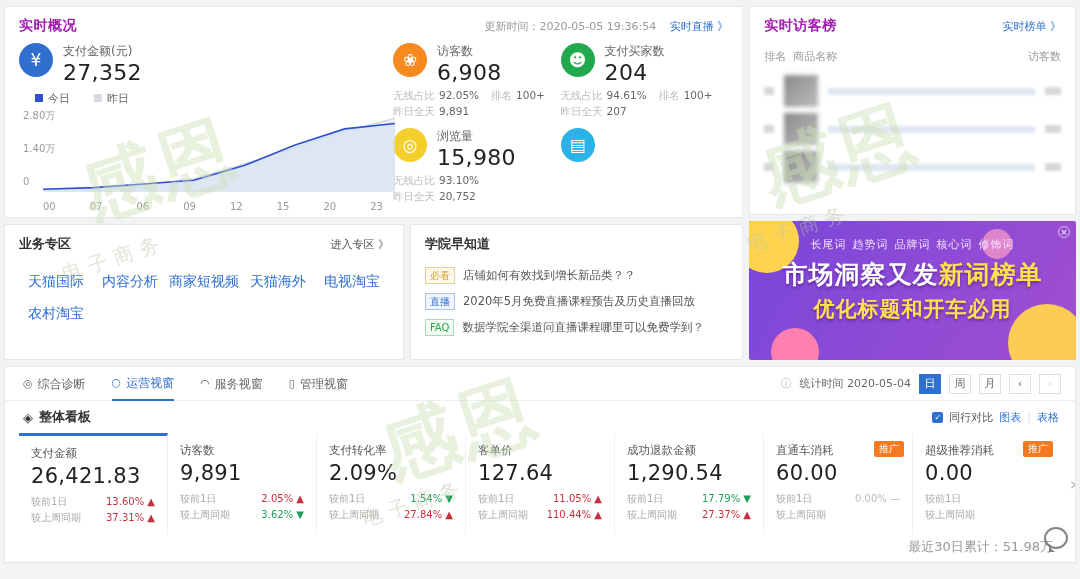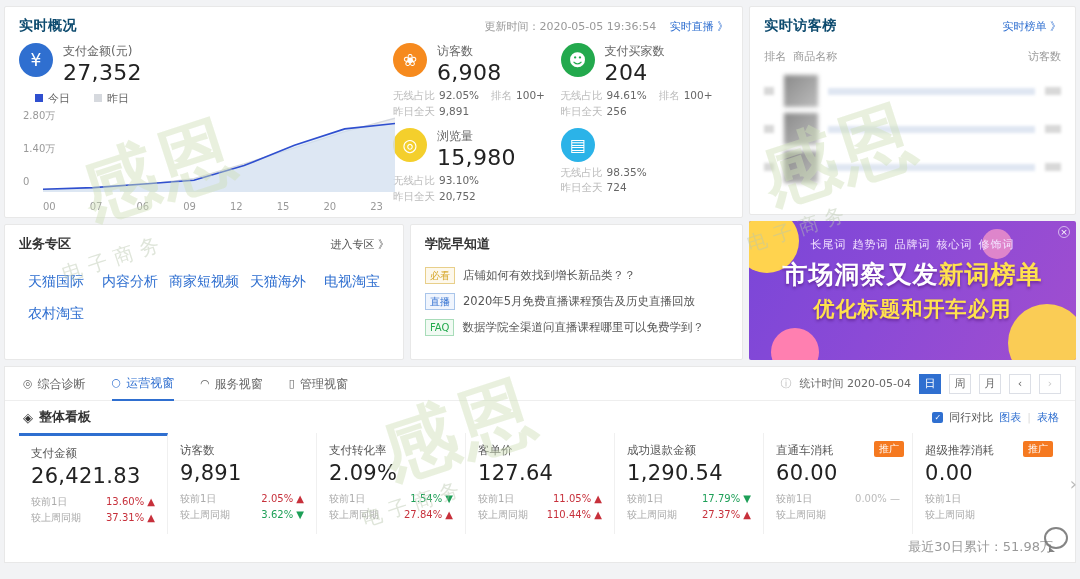--- a/index.html
+++ b/index.html
@@ -12,21 +12,21 @@
     font-size: 12px;
     color: #333;
   }
   .top-wrap { display: flex; gap: 6px; padding: 6px 4px 0 4px; height: 360px; }
   .card { background: #fff; border: 1px solid #e8e8e8; border-radius: 2px; position: relative; }
   .left-col { width: 742px; display: flex; flex-direction: column; gap: 6px; }
   .right-col { width: 328px; display: flex; flex-direction: column; gap: 6px; }
 
   
   .rt { height: 212px; padding: 10px 14px; position: relative; }
-  .rt-title { font-size: 14px; font-weight: bold; color: #0c4a6e; letter-spacing: .5px; }
+  .rt-title { font-size: 14px; font-weight: bold; color: #a21caf; letter-spacing: .5px; }
   .rt-head-right { position: absolute; right: 14px; top: 12px; font-size: 11px; color: #999; }
   .rt-head-right .live { color: #2f6fd0; margin-left: 10px; cursor: pointer; }
   .rt-body { display: flex; margin-top: 8px; }
   .rt-left { width: 370px; }
   .rt-right { flex: 1; display: flex; flex-wrap: wrap; padding-left: 4px; }
 
   .metric { display: flex; gap: 10px; }
   .mi { width: 34px; height: 34px; border-radius: 50%; display: flex; align-items: center;
         justify-content: center; color: #fff; font-size: 17px; flex: none; }
   .mi.blue { background: #2f6fd0; }
@@ -233,43 +233,39 @@
             <div class="qcell">
               <div class="metric">
                 <div class="mi green">☻</div>
                 <div>
                   <div class="m-label">支付买家数</div>
                   <div class="m-value">204</div>
                 </div>
               </div>
               <div class="m-sub">
                 <div><span class="k">无线占比</span><b>94.61%</b><span class="sep k">排名</span><b>100+</b></div>
-                <div><span class="k">昨日全天</span><b>256</b></div>
+                <div><span class="k">昨日全天</span><b>207</b></div>
               </div>
             </div>
             <div class="qcell">
               <div class="metric">
                 <div class="mi yellow">◎</div>
                 <div>
                   <div class="m-label">浏览量</div>
                   <div class="m-value">15,980</div>
                 </div>
               </div>
               <div class="m-sub">
                 <div><span class="k">无线占比</span><b>93.10%</b></div>
                 <div><span class="k">昨日全天</span><b>20,752</b></div>
               </div>
             </div>
             <div class="qcell">
               <div class="metric">
                 <div class="mi cyan">▤</div>
-              </div>
-              <div class="m-sub">
-                <div><span class="k">无线占比</span><b>98.35%</b></div>
-                <div><span class="k">昨日全天</span><b>724</b></div>
               </div>
             </div>
           </div>
       </div>
     </div>
 
     <div class="mid-wrap">
       <div class="card biz">
         <div class="sec-title">业务专区</div>
         <div class="enter">进入专区 》</div>

